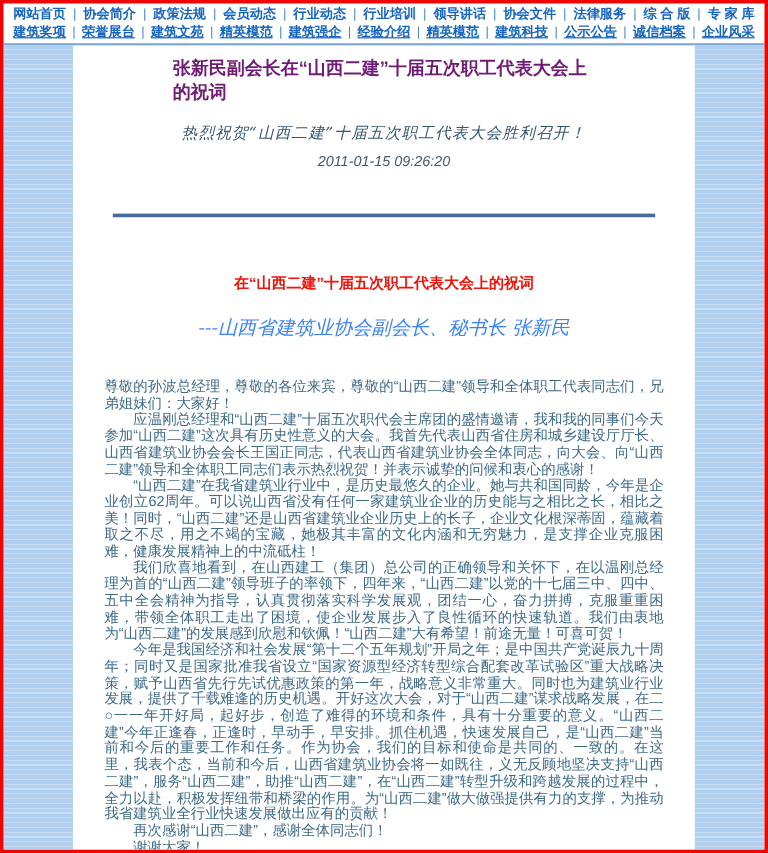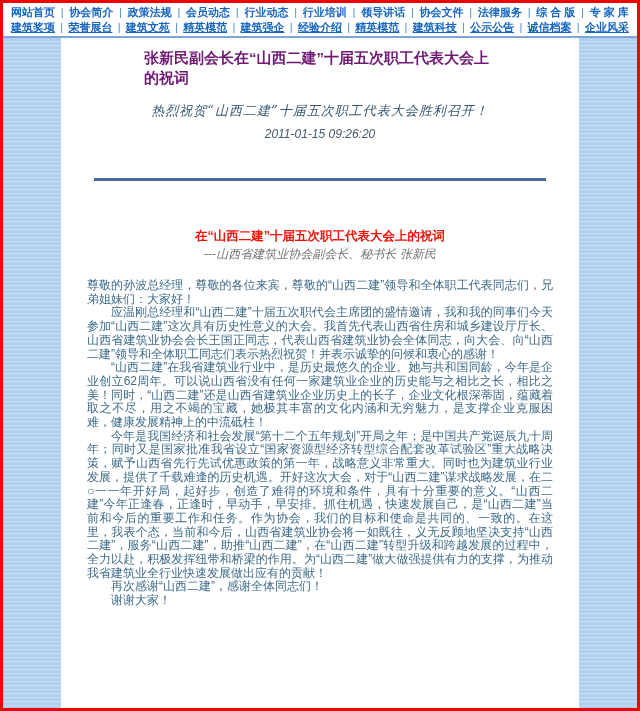--- a/index.html
+++ b/index.html
@@ -48,31 +48,31 @@
   .datetime { margin-top:7px; text-align:center; font-size:12px; color:#44596b;font-style:italic; }
   .divider {
     margin:37px auto 0 auto; width:452px; height:3px;
     background:#48699b; border:0; flex:none;
   }
   .inner-title {
     margin-top:47px; text-align:center;
     font-size:12.5px; font-weight:bold; color:#ef1309;
   }
   .byline {
-    margin-top:1px; text-align:center;
+    margin-top:18px; text-align:center;
     font-family:"DejaVu Serif", serif; font-style:italic;
-    font-size:12px; color:#737373;
+    font-size:16px; color:#3b82f6;
   }
   .body-text {
     margin-top:16px;
     font-size:12px; line-height:13.7px; color:#3d6a88;
     text-align:justify;
   }
   .body-text p { margin:0; text-indent:2em; }
-  .body-text p.noindent { text-indent:0; }
+  .body-text p.noindent { text-indent:0;margin-top:16px; }
 </style>
 </head>
 <body>
 
 <div class="page">
 
   <div class="topnav">
     <div class="nav-row">
         <a class="nav-link">网站首页</a>
         <span class="nav-sep">|</span>
@@ -136,20 +136,21 @@
       <div class="divider"></div>
 
       <div class="inner-title">在“山西二建”十届五次职工代表大会上的祝词</div>
 
       <div class="byline">---山西省建筑业协会副会长、秘书长 张新民</div>
 
       <div class="body-text">
         <p class="noindent">尊敬的孙波总经理，尊敬的各位来宾，尊敬的“山西二建”领导和全体职工代表同志们，兄弟姐妹们：大家好！</p>
         <p>应温刚总经理和“山西二建”十届五次职代会主席团的盛情邀请，我和我的同事们今天参加“山西二建”这次具有历史性意义的大会。我首先代表山西省住房和城乡建设厅厅长、山西省建筑业协会会长王国正同志，代表山西省建筑业协会全体同志，向大会、向“山西二建”领导和全体职工同志们表示热烈祝贺！并表示诚挚的问候和衷心的感谢！</p>
         <p>“山西二建”在我省建筑业行业中，是历史最悠久的企业。她与共和国同龄，今年是企业创立62周年。可以说山西省没有任何一家建筑业企业的历史能与之相比之长，相比之美！同时，“山西二建”还是山西省建筑业企业历史上的长子，企业文化根深蒂固，蕴藏着取之不尽，用之不竭的宝藏，她极其丰富的文化内涵和无穷魅力，是支撑企业克服困难，健康发展精神上的中流砥柱！</p>
+        <p>我们欣喜地看到，在山西建工（集团）总公司的正确领导和关怀下，在以温刚总经理为首的“山西二建”领导班子的率领下，四年来，“山西二建”以党的十七届三中、四中、五中全会精神为指导，认真贯彻落实科学发展观，团结一心，奋力拼搏，克服重重困难，带领全体职工走出了困境，使企业发展步入了良性循环的快速轨道。我们由衷地为“山西二建”的发展感到欣慰和钦佩！“山西二建”大有希望！前途无量！可喜可贺！</p>
         <p>今年是我国经济和社会发展“第十二个五年规划”开局之年；是中国共产党诞辰九十周年；同时又是国家批准我省设立“国家资源型经济转型综合配套改革试验区”重大战略决策，赋予山西省先行先试优惠政策的第一年，战略意义非常重大。同时也为建筑业行业发展，提供了千载难逢的历史机遇。开好这次大会，对于“山西二建”谋求战略发展，在二○一一年开好局，起好步，创造了难得的环境和条件，具有十分重要的意义。“山西二建”今年正逢春，正逢时，早动手，早安排。抓住机遇，快速发展自己，是“山西二建”当前和今后的重要工作和任务。作为协会，我们的目标和使命是共同的、一致的。在这里，我表个态，当前和今后，山西省建筑业协会将一如既往，义无反顾地坚决支持“山西二建”，服务“山西二建”，助推“山西二建”，在“山西二建”转型升级和跨越发展的过程中，全力以赴，积极发挥纽带和桥梁的作用。为“山西二建”做大做强提供有力的支撑，为推动我省建筑业全行业快速发展做出应有的贡献！</p>
         <p>再次感谢“山西二建”，感谢全体同志们！</p>
         <p>谢谢大家！</p>
       </div>
 
     </div>
 
     <div class="side"></div>
   </div>
 

